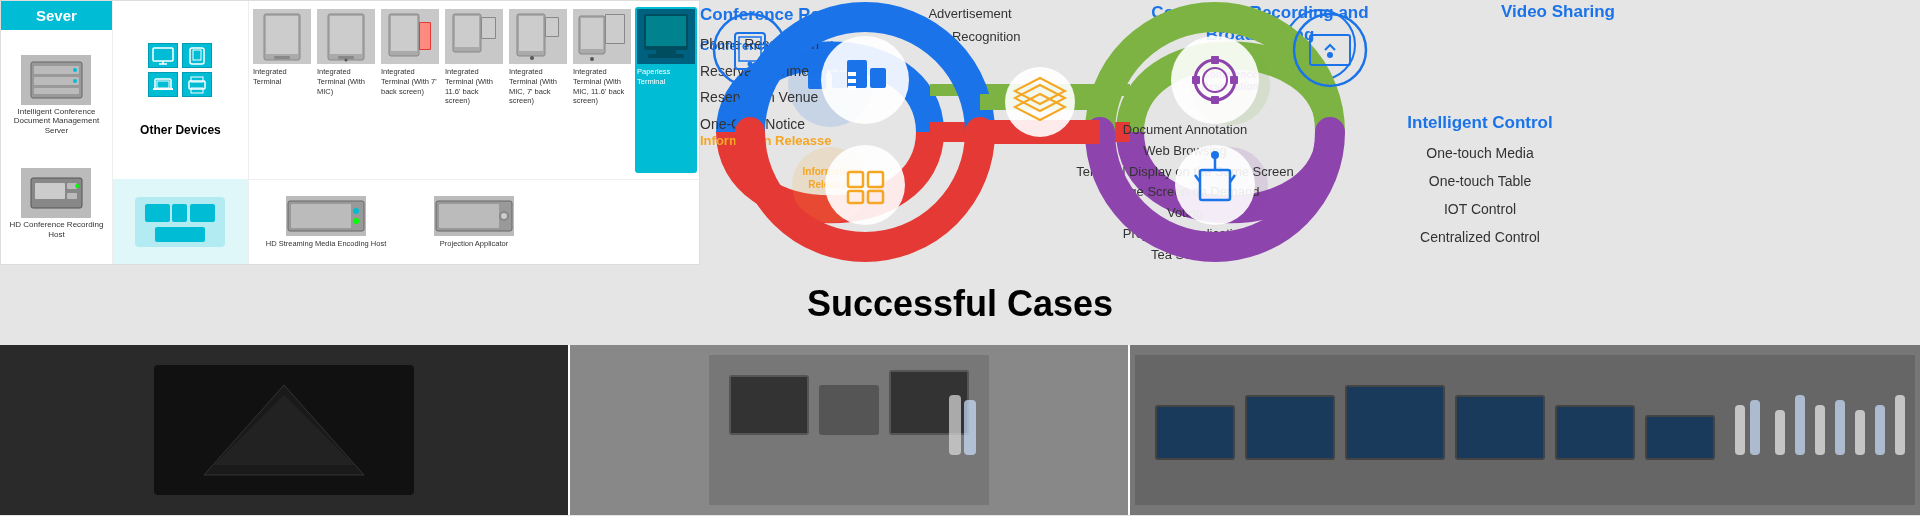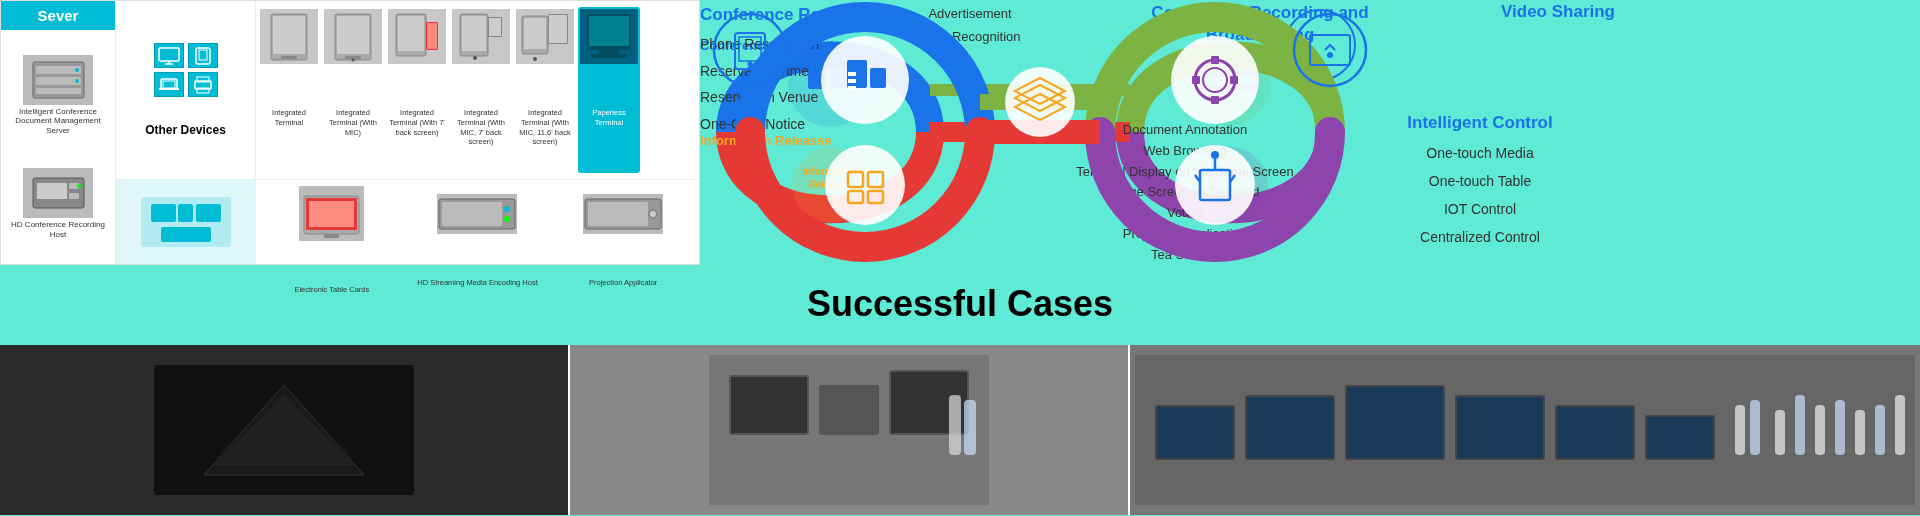--- a/index.html
+++ b/index.html
@@ -8,21 +8,21 @@
       background: #fff;
       width: 1920px;
       overflow-x: hidden;
     }
 
     
     .page {
       position: relative;
       width: 1920px;
       height: 516px;
-      background: #5eead4;
+      background: #e5e5e5;
     }
 
     
     .left-section {
       position: absolute;
       left: 0;
       top: 0;
       width: 700px;
       height: 265px;
       border: 1px solid #ddd;
@@ -95,23 +95,21 @@
       grid-template-columns: repeat(7, 1fr);
       flex: 1;
       padding: 6px 2px;
       gap: 2px;
     }
 
     .dev-cell {
       display: flex;
       flex-direction: column;
       align-items: center;
-      text-align: center;
       padding: 2px;
-      gap: 41px;
     }
 
     .dev-cell .img-placeholder {
       width: 58px;
       height: 55px;
       background: #c8c8c8;
       display: flex;
       align-items: center;
       justify-content: center;
       font-size: 7px;
@@ -326,20 +324,31 @@
             <svg width="52" height="50" viewBox="0 0 52 50">
               <rect x="5" y="2" width="30" height="42" rx="2" fill="#aaa" stroke="#888" stroke-width="1"></rect>
               <rect x="7" y="4" width="26" height="35" fill="#ccc"></rect>
               <rect x="35" y="10" width="12" height="28" rx="1" fill="#e53935"></rect>
               <rect x="36" y="11" width="10" height="26" fill="#ff8a80"></rect>
             </svg>
           </div>
           <div class="dev-lbl">Integrated Terminal (With 7' back screen)</div>
         </div>
 
+        <div class="dev-cell">
+          <div class="img-placeholder">
+            <svg width="52" height="50" viewBox="0 0 52 50">
+              <rect x="5" y="2" width="28" height="38" rx="2" fill="#aaa" stroke="#888" stroke-width="1"></rect>
+              <rect x="7" y="4" width="24" height="31" fill="#ccc"></rect>
+              <rect x="33" y="5" width="15" height="22" rx="1" fill="#888"></rect>
+              <rect x="34" y="6" width="13" height="20" fill="#ccc"></rect>
+            </svg>
+          </div>
+          <div class="dev-lbl">Integrated Terminal (With 11.6' back screen)</div>
+        </div>
 
         <div class="dev-cell">
           <div class="img-placeholder">
             <svg width="52" height="50" viewBox="0 0 52 50">
               <rect x="5" y="2" width="28" height="42" rx="2" fill="#aaa" stroke="#888" stroke-width="1"></rect>
               <rect x="7" y="4" width="24" height="35" fill="#ccc"></rect>
               <rect x="33" y="5" width="14" height="20" rx="1" fill="#888"></rect>
               <rect x="34" y="6" width="12" height="18" fill="#ccc"></rect>
               <circle cx="20" cy="46" r="2" fill="#555"></circle>
             </svg>
@@ -369,31 +378,20 @@
               <rect x="8" y="42" width="36" height="4" rx="1" fill="#004d60"></rect>
             </svg>
           </div>
           <div class="dev-lbl">Paperless Terminal</div>
         </div>
 
       </div>
 
       <div class="devices-bottom-row">
 
-        <div class="dev-cell" style="display:flex;flex-direction:column;align-items:center;justify-content:center;">
-          <div class="img-placeholder" style="width:65px;height:55px;background:#bbb;">
-            <svg width="65" height="55" viewBox="0 0 65 55">
-              <rect x="5" y="10" width="55" height="38" rx="2" fill="#aaa" stroke="#888" stroke-width="1"></rect>
-              <rect x="7" y="12" width="51" height="32" fill="#e53935"></rect>
-              <rect x="10" y="15" width="45" height="26" fill="#ff8a80"></rect>
-              <rect x="25" y="48" width="15" height="4" rx="1" fill="#888"></rect>
-            </svg>
-          </div>
-          <div class="dev-lbl">Electronic Table Cards</div>
-        </div>
 
         <div class="dev-cell" style="display:flex;flex-direction:column;align-items:center;justify-content:center;">
           <div class="img-placeholder" style="width:80px;height:40px;background:#bbb;">
             <svg width="80" height="40" viewBox="0 0 80 40">
               <rect x="2" y="5" width="76" height="30" rx="2" fill="#999" stroke="#666" stroke-width="1"></rect>
               <rect x="5" y="8" width="60" height="24" rx="1" fill="#bbb"></rect>
               <circle cx="70" cy="15" r="3" fill="#00bcd4"></circle>
               <circle cx="70" cy="25" r="3" fill="#00ff00"></circle>
             </svg>
           </div>

